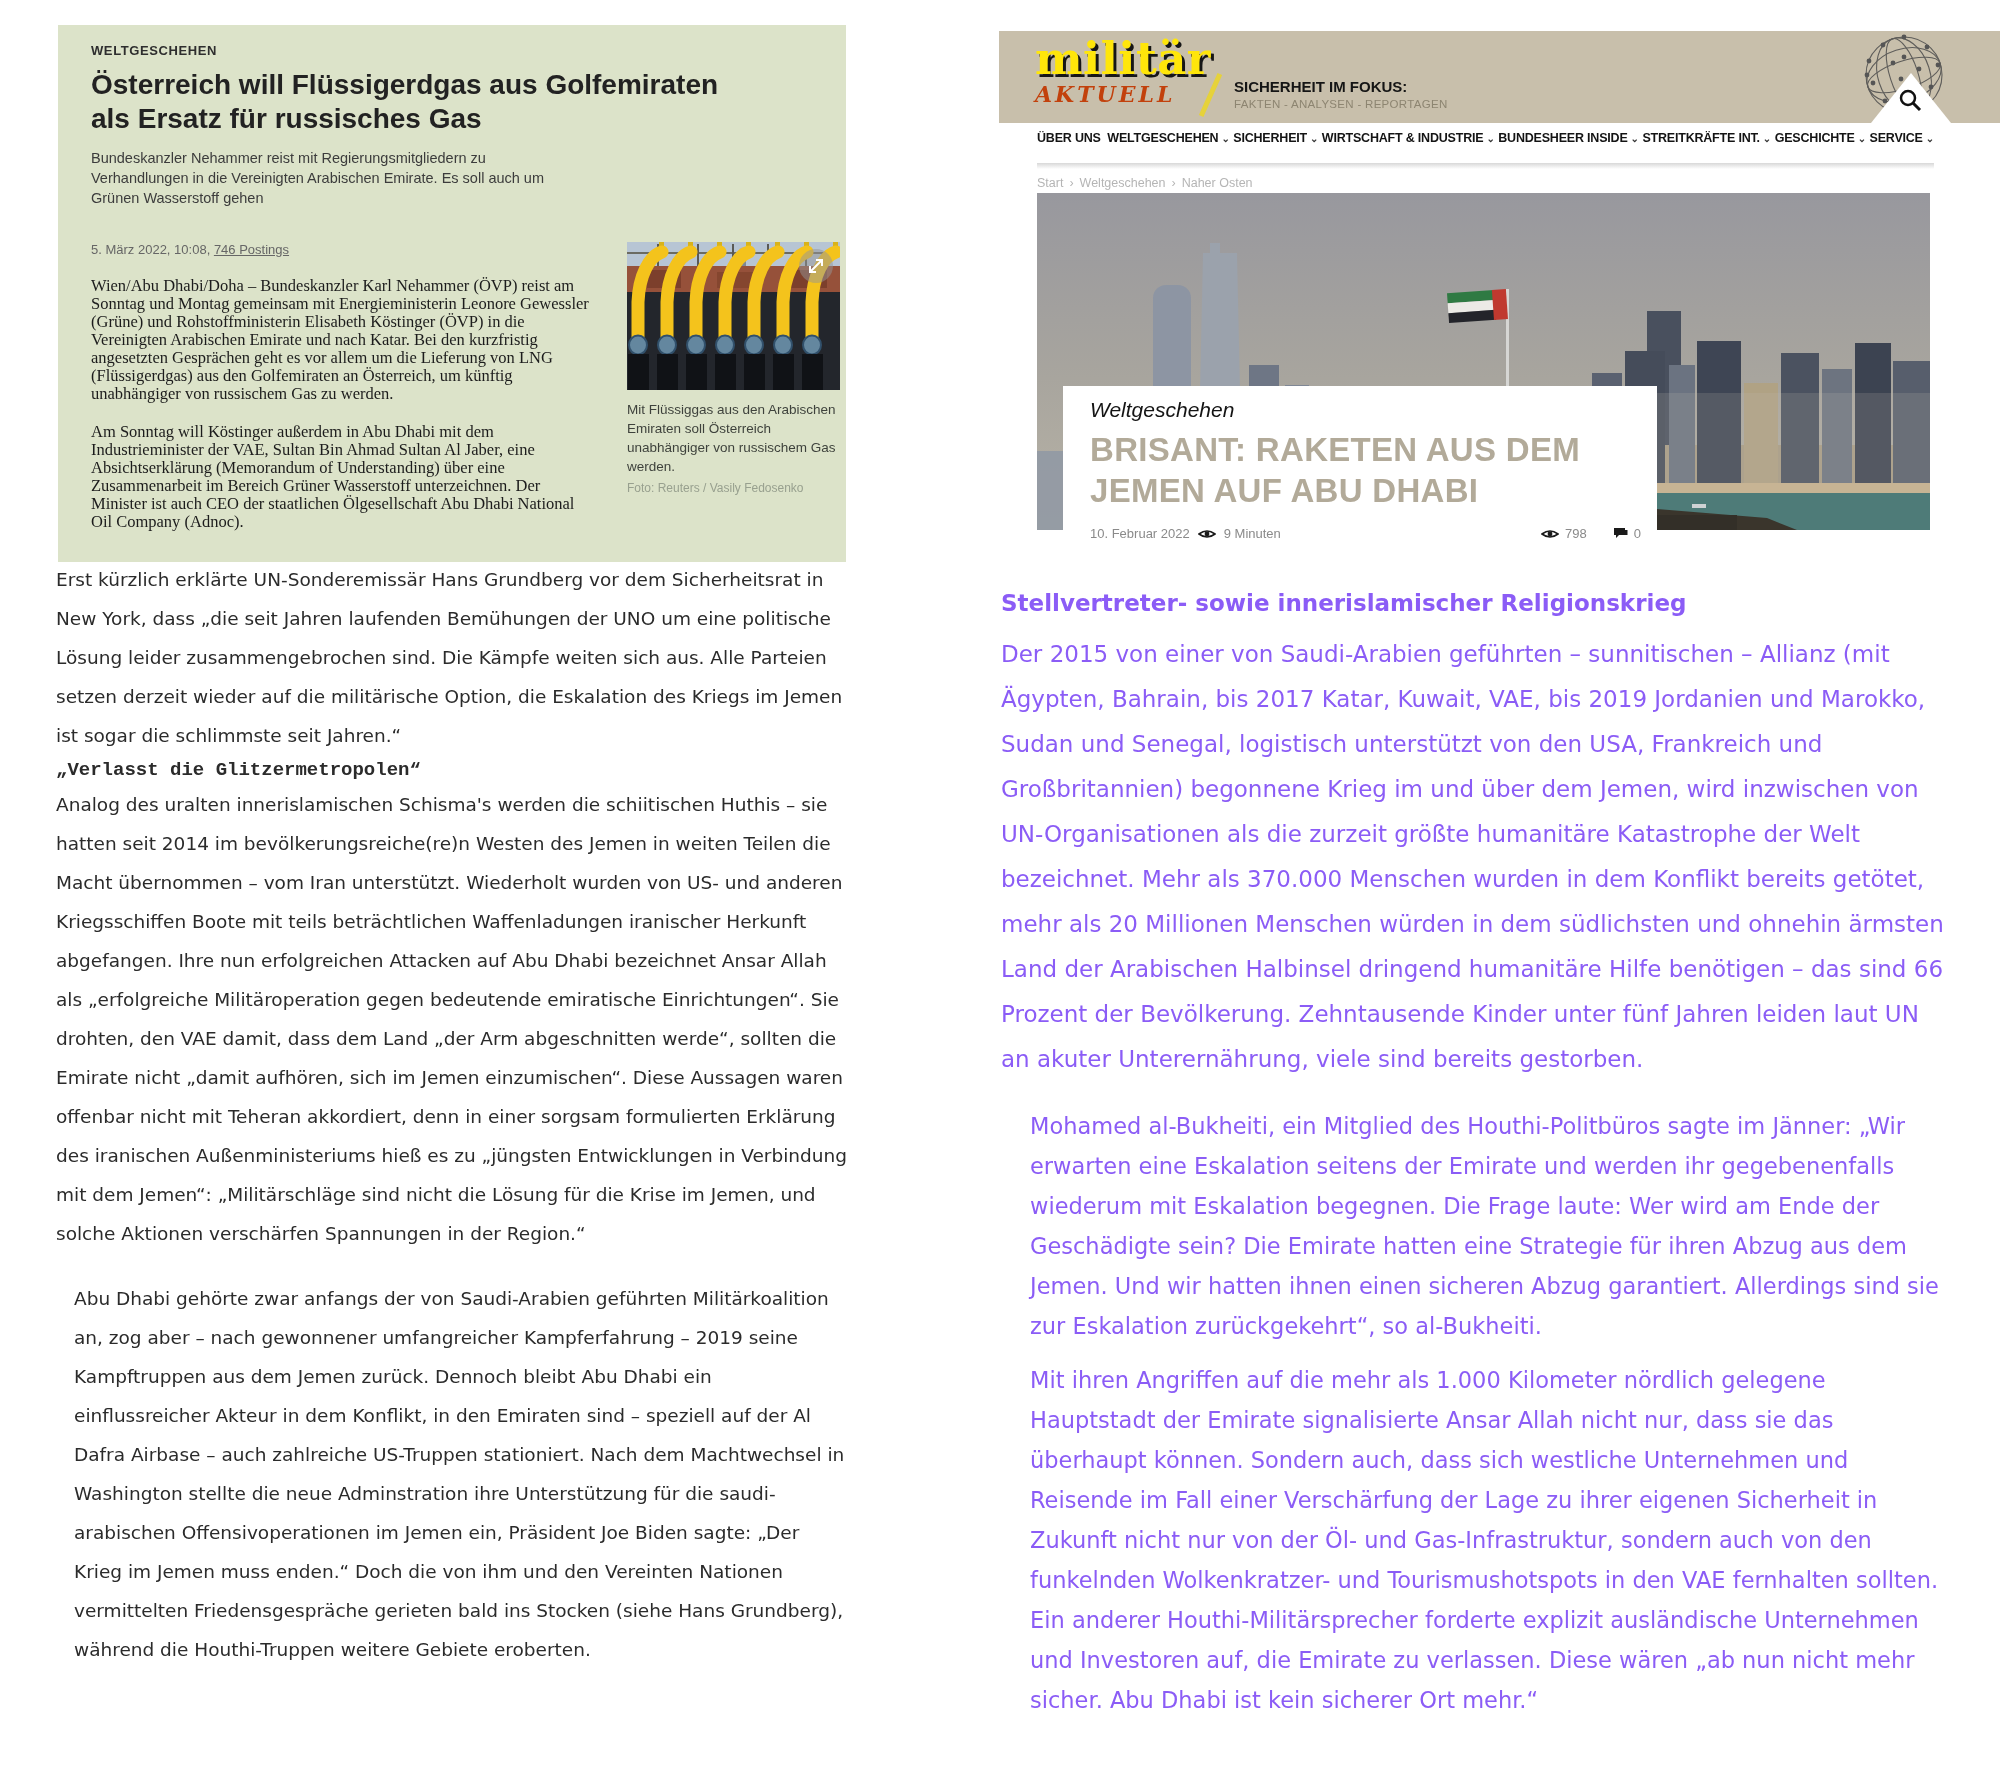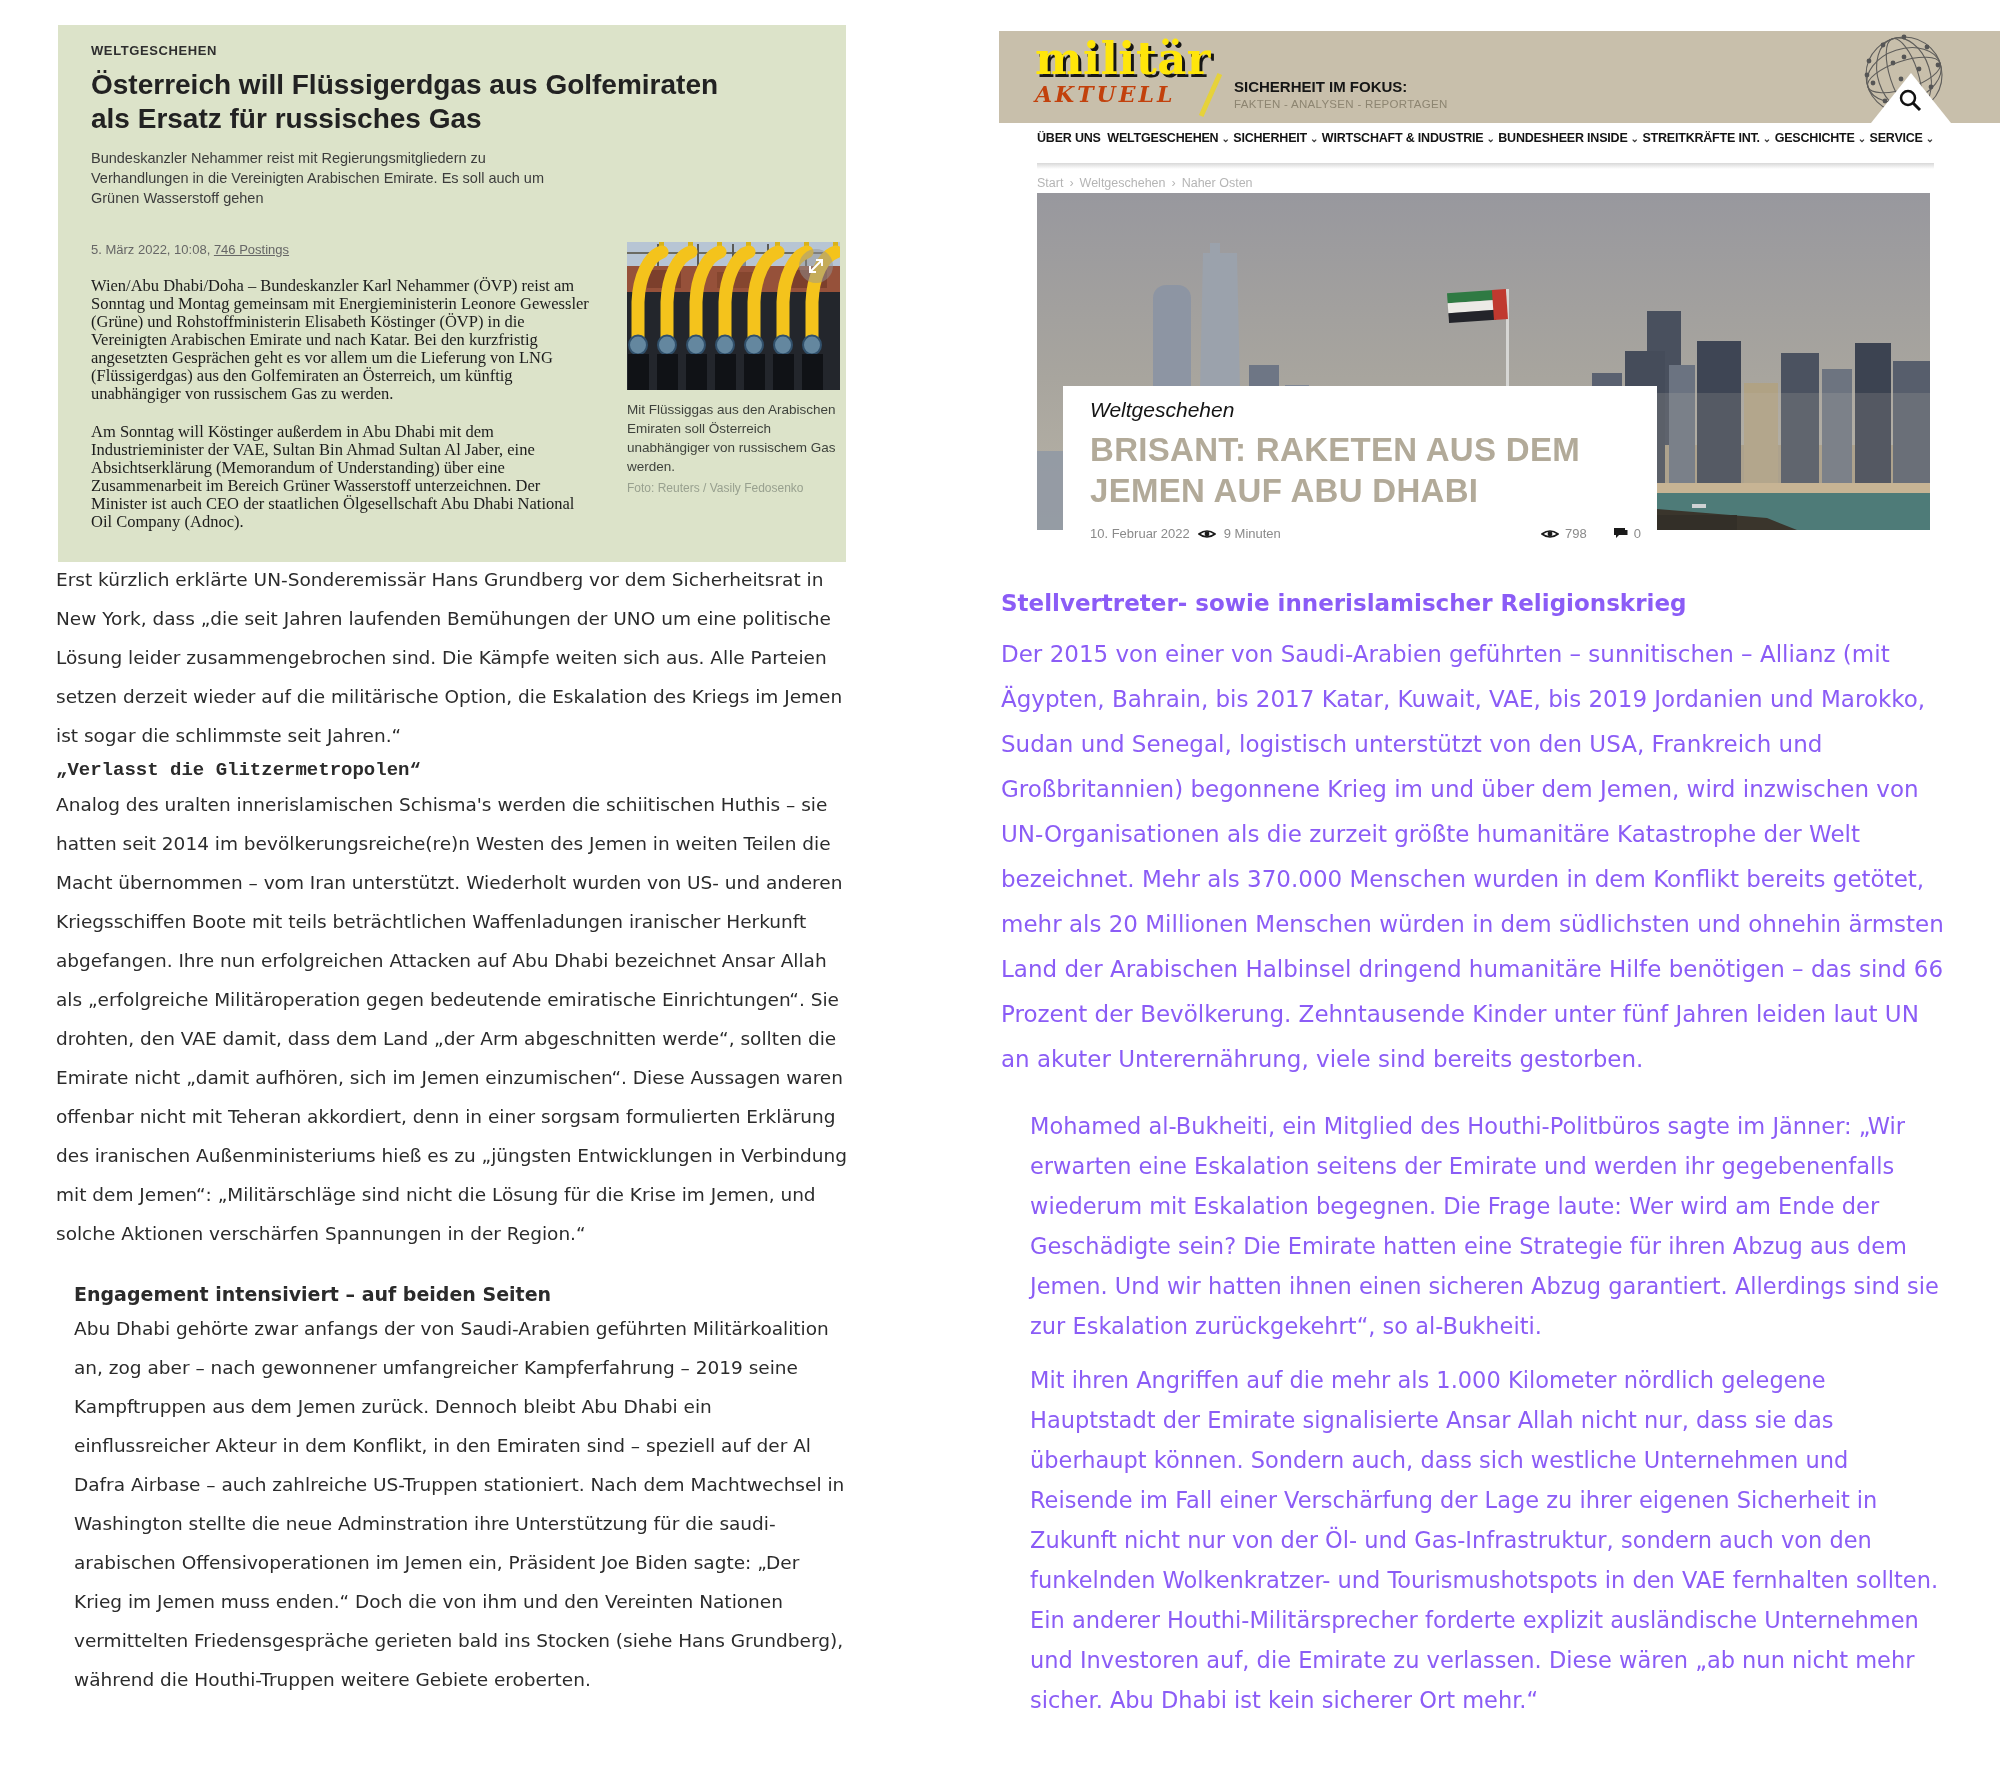--- a/index.html
+++ b/index.html
@@ -144,21 +144,20 @@
         <div class="credit">Foto: Reuters / Vasily Fedosenko</div>
       </figure>
     </div>
   </section>
 
   <div class="lcol">
     <p class="p-a">Erst kürzlich erklärte UN-Sonderemissär Hans Grundberg vor dem Sicherheitsrat in New York, dass „die seit Jahren laufenden Bemühungen der UNO um eine politische Lösung leider zusammengebrochen sind. Die Kämpfe weiten sich aus. Alle Parteien setzen derzeit wieder auf die militärische Option, die Eskalation des Kriegs im Jemen ist sogar die schlimmste seit Jahren.“</p>
     <p class="h-glitzer">„Verlasst die Glitzermetropolen“</p>
     <p class="p-b">Analog des uralten innerislamischen Schisma's werden die schiitischen Huthis – sie hatten seit 2014 im bevölkerungsreiche(re)n Westen des Jemen in weiten Teilen die Macht übernommen – vom Iran unterstützt. Wiederholt wurden von US- und anderen Kriegsschiffen Boote mit teils beträchtlichen Waffenladungen iranischer Herkunft abgefangen. Ihre nun erfolgreichen Attacken auf Abu Dhabi bezeichnet Ansar Allah als „erfolgreiche Militäroperation gegen bedeutende emiratische Einrichtungen“. Sie drohten, den VAE damit, dass dem Land „der Arm abgeschnitten werde“, sollten die Emirate nicht „damit aufhören, sich im Jemen einzumischen“. Diese Aussagen waren offenbar nicht mit Teheran akkordiert, denn in einer sorgsam formulierten Erklärung des iranischen Außenministeriums hieß es zu „jüngsten Entwicklungen in Verbindung mit dem Jemen“: „Militärschläge sind nicht die Lösung für die Krise im Jemen, und solche Aktionen verschärfen Spannungen in der Region.“</p>
     <div class="block-eng">
-      <p class="h-eng">Engagement intensiviert – auf beiden Seiten</p>
       <p class="p-c">Abu Dhabi gehörte zwar anfangs der von Saudi-Arabien geführten Militärkoalition an, zog aber – nach gewonnener umfangreicher Kampferfahrung – 2019 seine Kampftruppen aus dem Jemen zurück. Dennoch bleibt Abu Dhabi ein einflussreicher Akteur in dem Konflikt, in den Emiraten sind – speziell auf der Al Dafra Airbase – auch zahlreiche US-Truppen stationiert. Nach dem Machtwechsel in Washington stellte die neue Adminstration ihre Unterstützung für die saudi-arabischen Offensivoperationen im Jemen ein, Präsident Joe Biden sagte: „Der Krieg im Jemen muss enden.“ Doch die von ihm und den Vereinten Nationen vermittelten Friedensgespräche gerieten bald ins Stocken (siehe Hans Grundberg), während die Houthi-Truppen weitere Gebiete eroberten.</p>
     </div>
   </div>
 
   <div class="ma-band"></div>
 
   <div class="ma-logo">
     <div class="logo-militar">militär</div>
     <div class="logo-aktuell">AKTUELL</div>
   </div>

